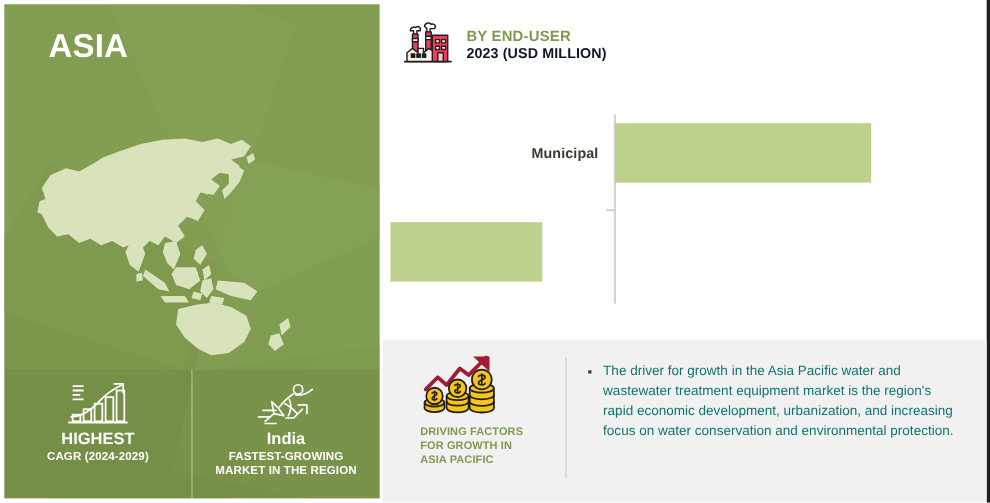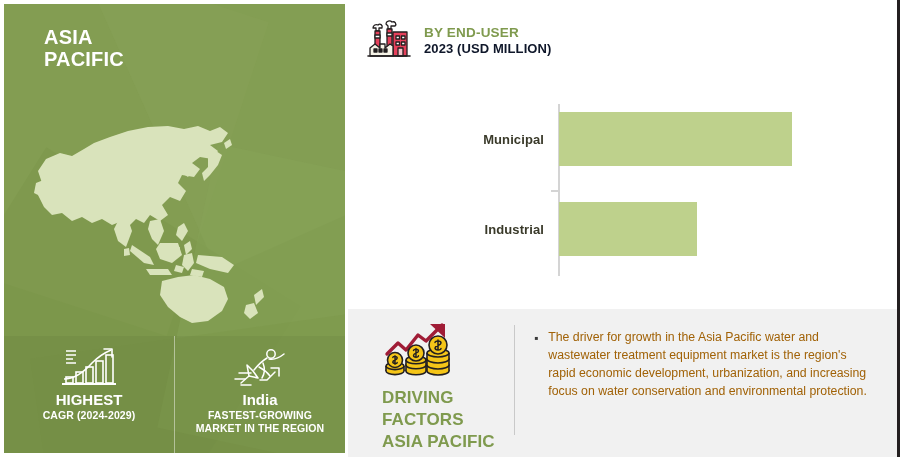--- a/index.html
+++ b/index.html
@@ -42,21 +42,21 @@
   .f4 { left:180px; top:170px; width:320px; height:290px;
         background:#88a358; transform: rotate(12deg); opacity:.45; }
   .f5 { left:40px; top:330px; width:340px; height:220px;
         background:#7b9549; transform: rotate(-8deg); opacity:.4; }
 
   #region-title {
     position: absolute;
     left: 40px;
     top: 23px;
     color: #ffffff;
-    font-size: 20px;
+    font-size: 30px;
     font-weight: bold;
     line-height: 1.08;
     letter-spacing: .2px;
     z-index: 4;
   }
 
   
   #map-wrap {
     position: absolute;
     left: 28px;
@@ -193,21 +193,21 @@
     position: absolute;
     left: 34px;
     top: 12px;
     width: 118px;
   }
   #coins-icon { height: 62px; }
   #coins-icon svg { display: block; }
   #factors-title {
     margin-top: 4px;
     color: #7f9a4e;
-    font-size: 17px;
+    font-size: 10px;
     font-weight: bold;
     line-height: 1.28;
     letter-spacing: .1px;
   }
   #vdivider {
     position: absolute;
     left: 166px;
     top: 16px;
     width: 1px;
     height: 110px;
@@ -222,40 +222,39 @@
     gap: 10px;
   }
   #bullet-marker {
     color: #3a3a3a;
     font-size: 12px;
     line-height: 1.45;
     flex: 0 0 auto;
     padding-top: 1px;
   }
   #bullet-text {
-    color: #a16207;
+    color: #0f766e;
     font-size: 12.3px;
     line-height: 1.46;
   }
 </style>
 </head>
 <body>
 
 <div id="page">
 
   <div id="left-panel">
     <div class="facet f1"></div>
     <div class="facet f2"></div>
     <div class="facet f3"></div>
     <div class="facet f4"></div>
     <div class="facet f5"></div>
 
     <div id="region-title">
       <div>ASIA</div>
-      <div>PACIFIC</div>
     </div>
 
     <div id="map-wrap">
       <svg viewBox="0 0 290 215" xmlns="http://www.w3.org/2000/svg">
         <g fill="#d9e3bb">
 
           <path d="M6,62 L14,50 L28,44 L40,47 L52,40 L62,34 L78,28 L96,22 L116,18 L136,17 L152,20
                    L166,17 L178,22 L188,18 L196,24 L190,33 L178,36 L186,42 L180,50 L168,48 L160,54
                    L168,60 L162,68 L150,66 L146,74 L154,82 L148,92 L138,88 L130,96 L136,106 L128,112
                    L118,106 L112,114 L104,110 L96,118 L90,112 L80,116 L70,110 L60,114 L50,108
@@ -396,21 +395,20 @@
     <div id="chart">
       <div id="axis-line"></div>
       <div class="axis-tick" style="top:100px;"></div>
 
       <div class="bar-row" style="top:22px;align-items:center;">
         <div class="bar-label">Municipal</div>
         <div class="bar" style="width:233px;"></div>
       </div>
 
       <div class="bar-row" style="top:112px;">
-        <div class="bar-label">Industrial</div>
         <div class="bar" style="width:138px;"></div>
       </div>
     </div>
   </div>
 
   <div id="bottom-strip">
 
     <div id="factors-block">
       <div id="coins-icon">
         <svg width="72" height="58" viewBox="0 0 72 58" xmlns="http://www.w3.org/2000/svg">
@@ -452,20 +450,21 @@
               <ellipse cx="13" cy="45" rx="9" ry="3.6"></ellipse>
               <circle cx="13" cy="39" r="7.5"></circle>
             </g>
             <path d="M4,45 L4,50 M22,45 L22,50" fill="none"></path>
             <path d="M13,34.8 L13,43.2 M10.8,36.6 C10.8,35 15.2,35 15.2,37 C15.2,39 10.8,39 10.8,41 C10.8,43 15.2,43 15.2,41.4" fill="none" stroke-width="1.4" stroke-linecap="round"></path>
           </g>
         </svg>
       </div>
       <div id="factors-title">
         <div>DRIVING FACTORS</div>
+        <div>FOR GROWTH IN</div>
         <div>ASIA PACIFIC</div>
       </div>
     </div>
 
     <div id="vdivider"></div>
 
     <div id="bullet-row">
       <div id="bullet-marker">▪</div>
       <div id="bullet-text">The driver for growth in the Asia Pacific water and wastewater treatment equipment market is the region's rapid economic development, urbanization, and increasing focus on water conservation and environmental protection.</div>
     </div>

